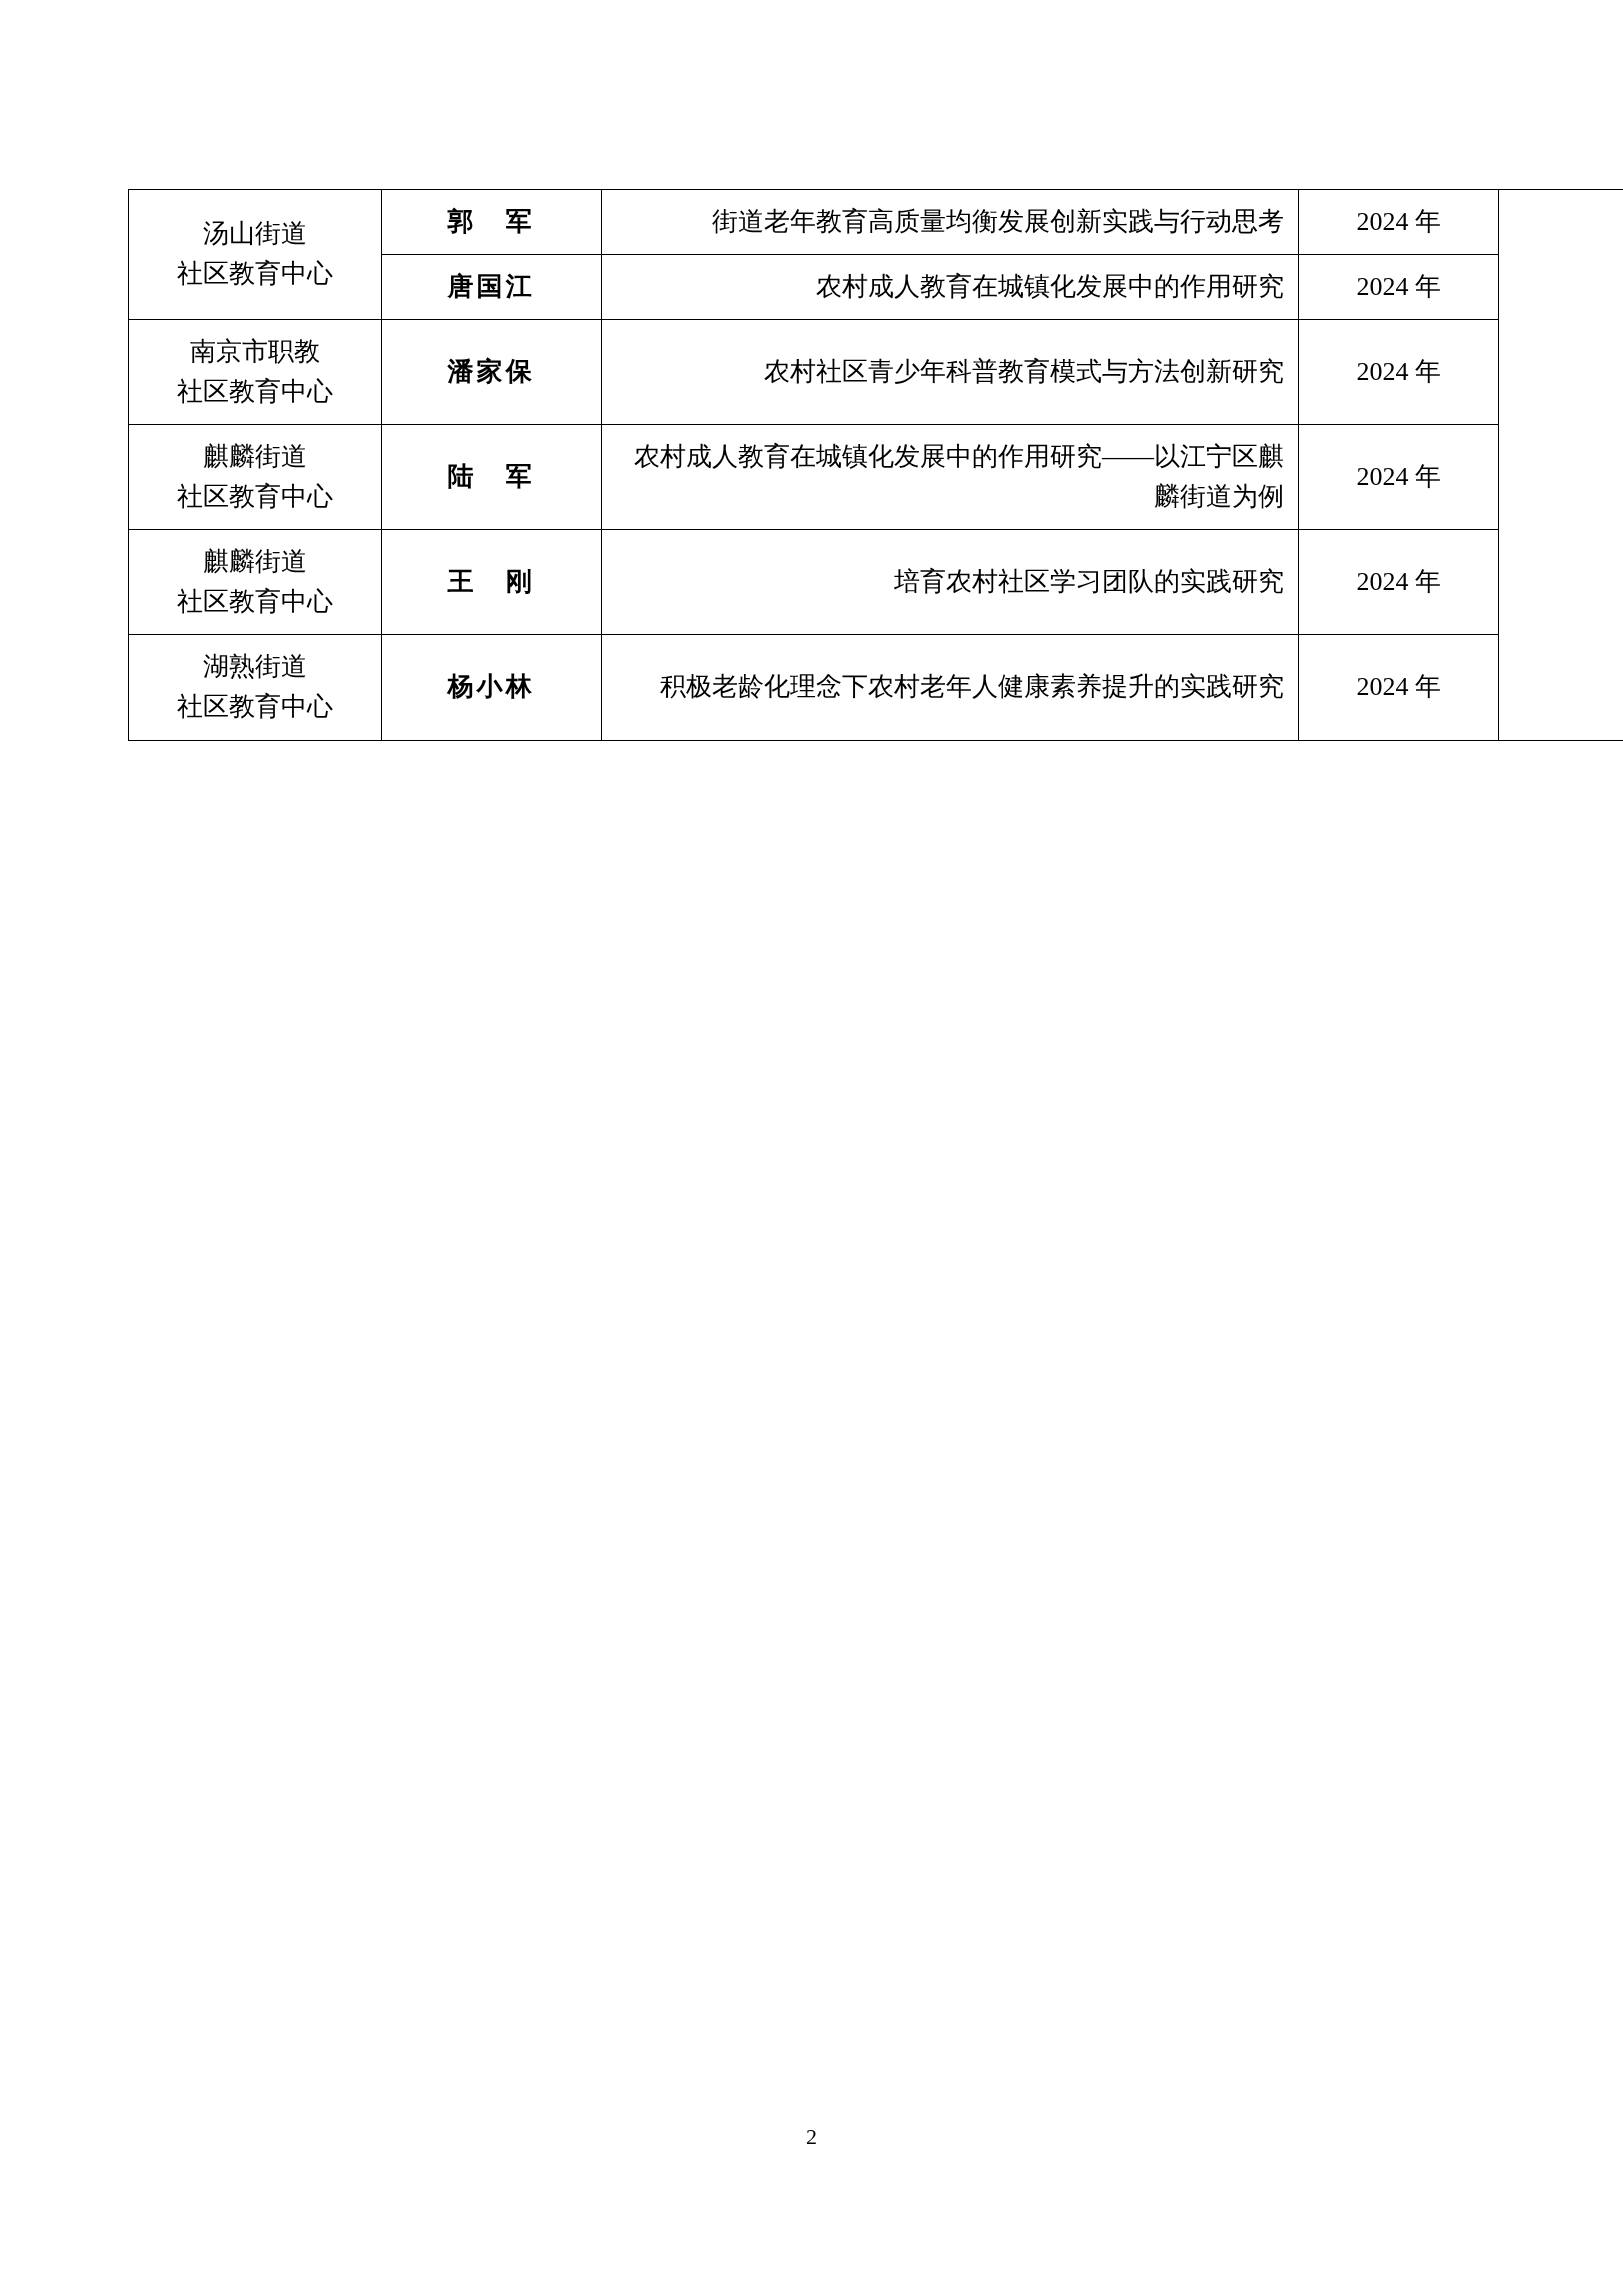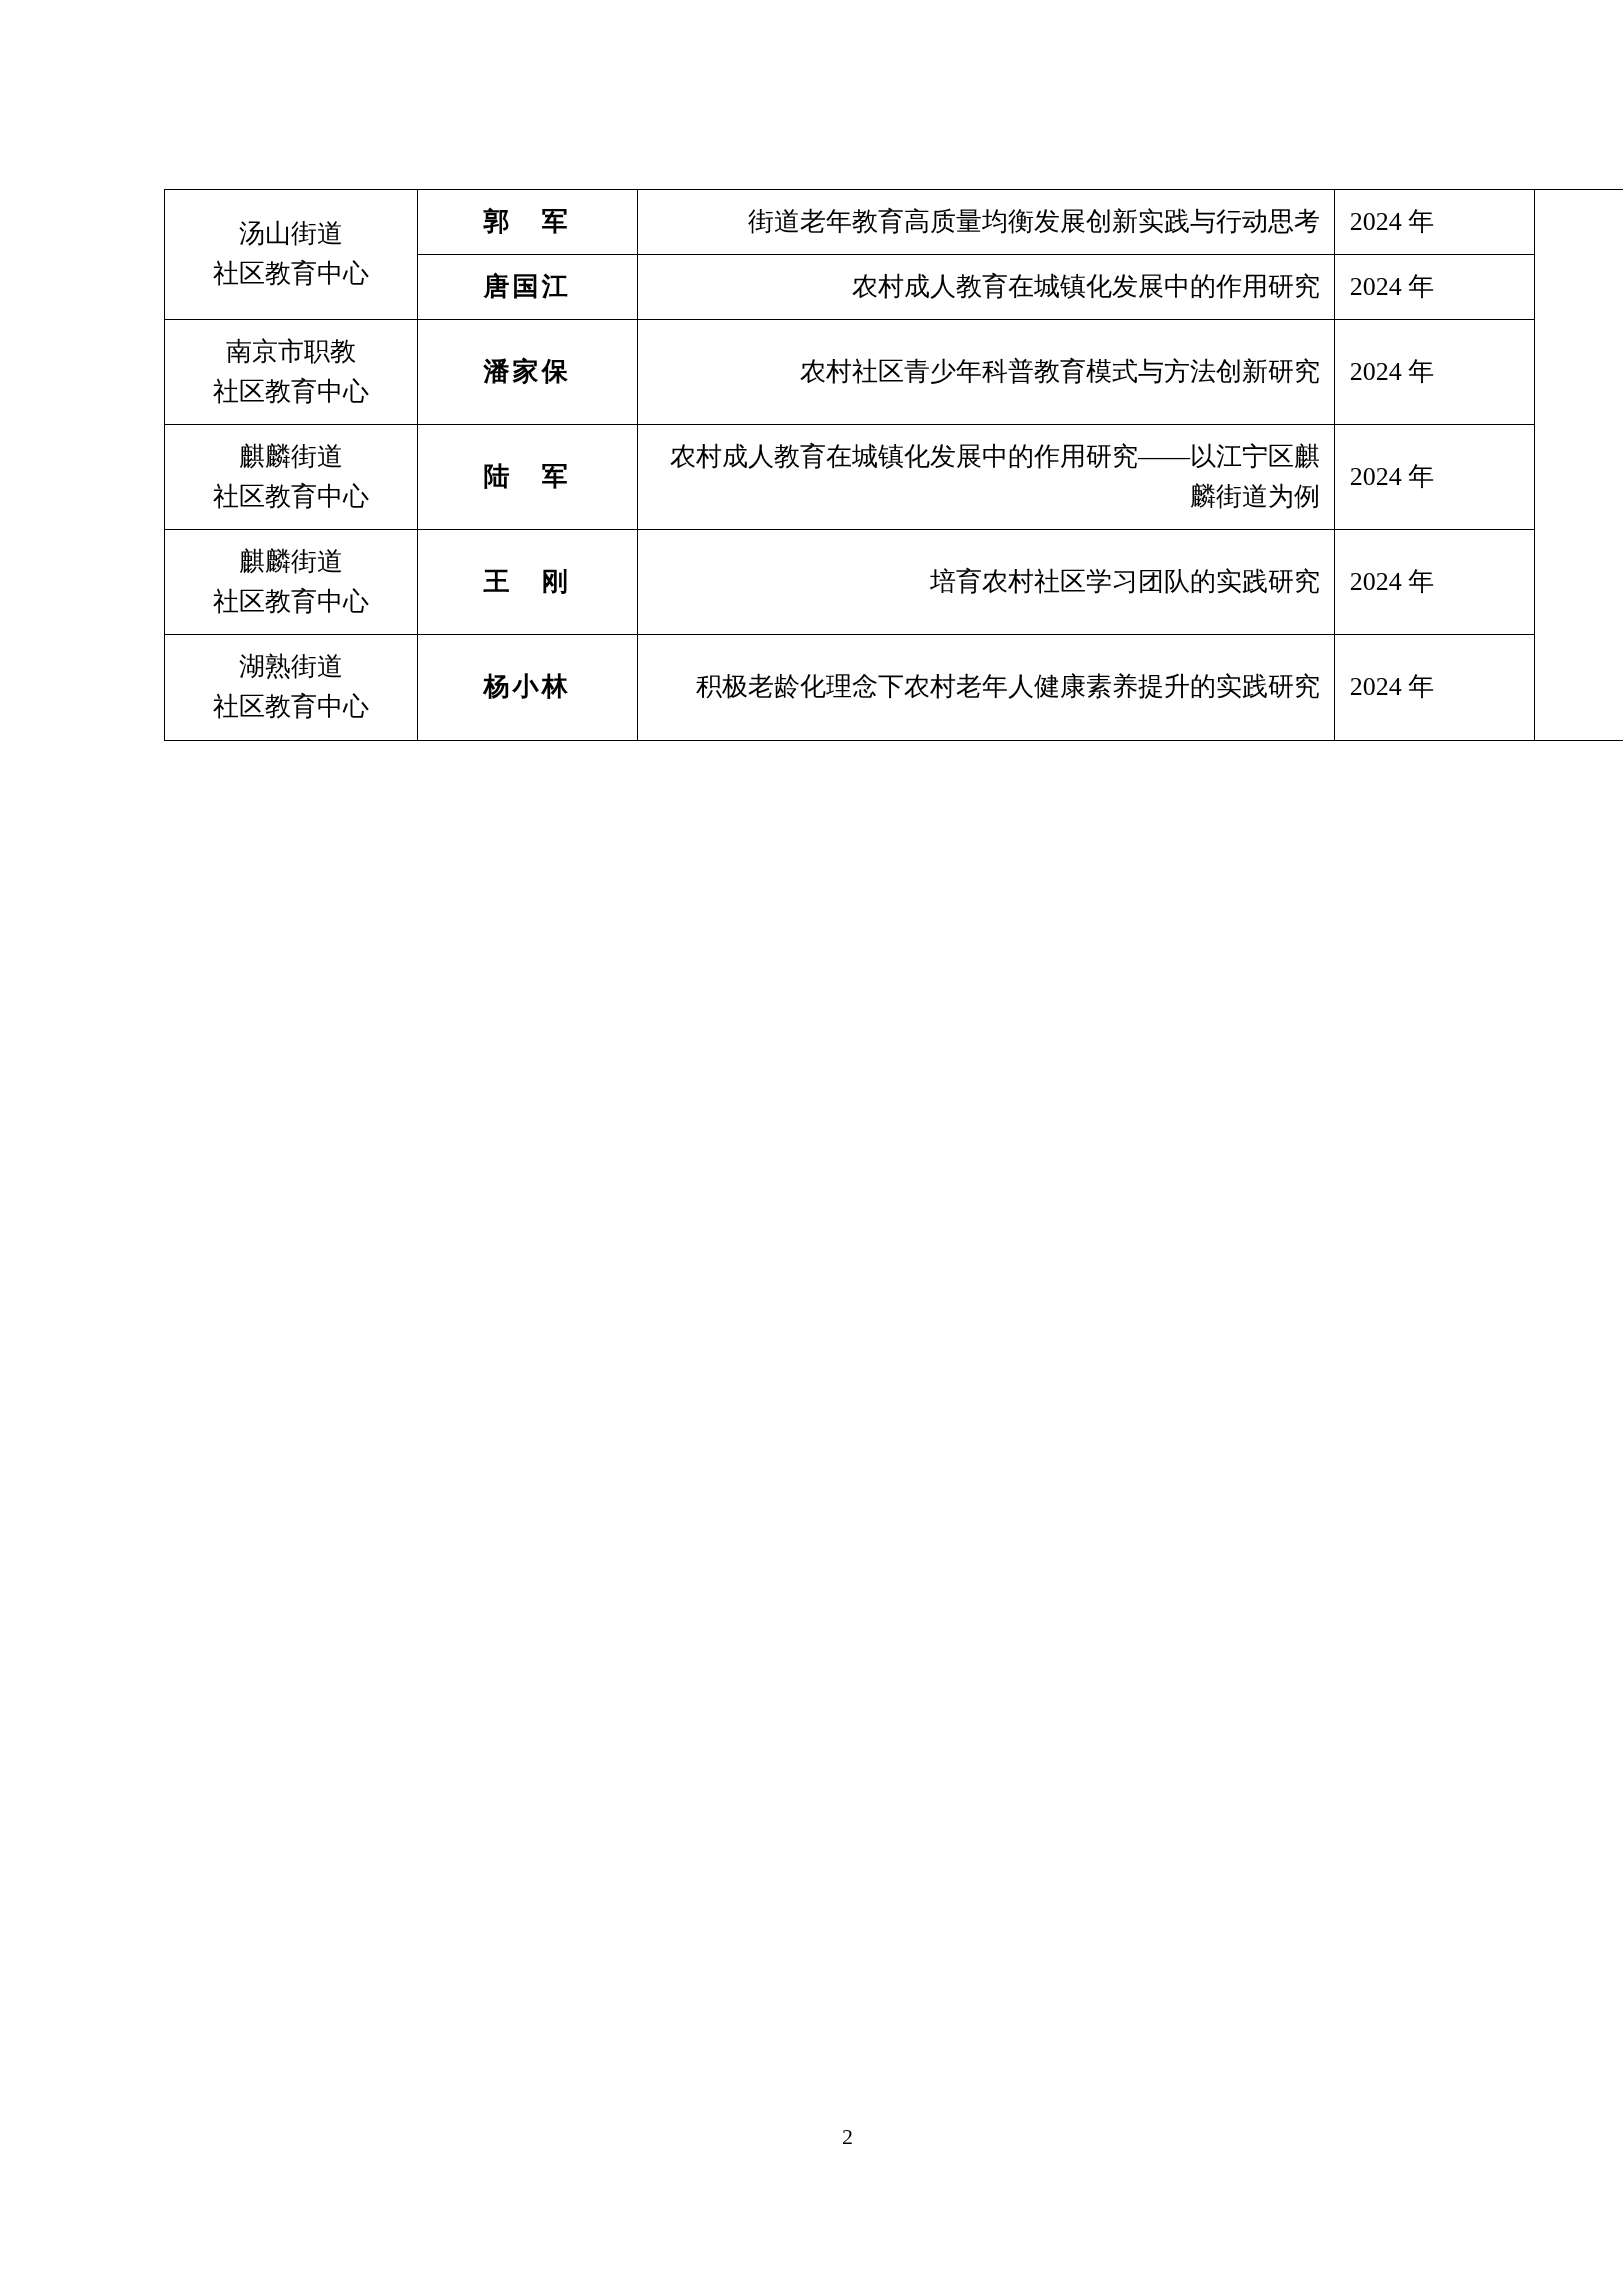--- a/index.html
+++ b/index.html
@@ -13,42 +13,41 @@
     font-family: "Liberation Serif", "DejaVu Serif", serif;
     color: #000000;
     position: relative;
   }
   .page {
     position: relative;
     width: 1362px;
     height: 2295px;
     box-sizing: border-box;
     padding: 0;
-    margin-left: 36px;
   }
   .doc-table {
     position: absolute;
     left: 128px;
     top: 189px;
     width: 1368px;
     border-collapse: collapse;
     table-layout: fixed;
   }
   .doc-table td {
     border: 1.3px solid #000000;
     padding: 11.8px 14.4px;
     font-size: 26px;
     line-height: 1.55;
     vertical-align: middle;
     font-family: "Liberation Serif", "DejaVu Serif", serif;
   }
   .col-org   { width: 223px; text-align: center; }
   .col-name  { width: 190px; text-align: center; }
   .col-title { width: 668px; text-align: right; }
-  .col-year  { width: 170px; text-align: left; }
+  .col-year  { width: 170px; text-align: center; }
   .col-last  { width: 118px; border-right: 1.3px solid #000; }
   .org-cell {
     text-align: center;
     line-height: 1.75;
   }
   .year-cell { font-size: 25px; }
   .name-cell { letter-spacing: 0.12em; font-weight: bold; }
 
   .note {
     position: absolute;

